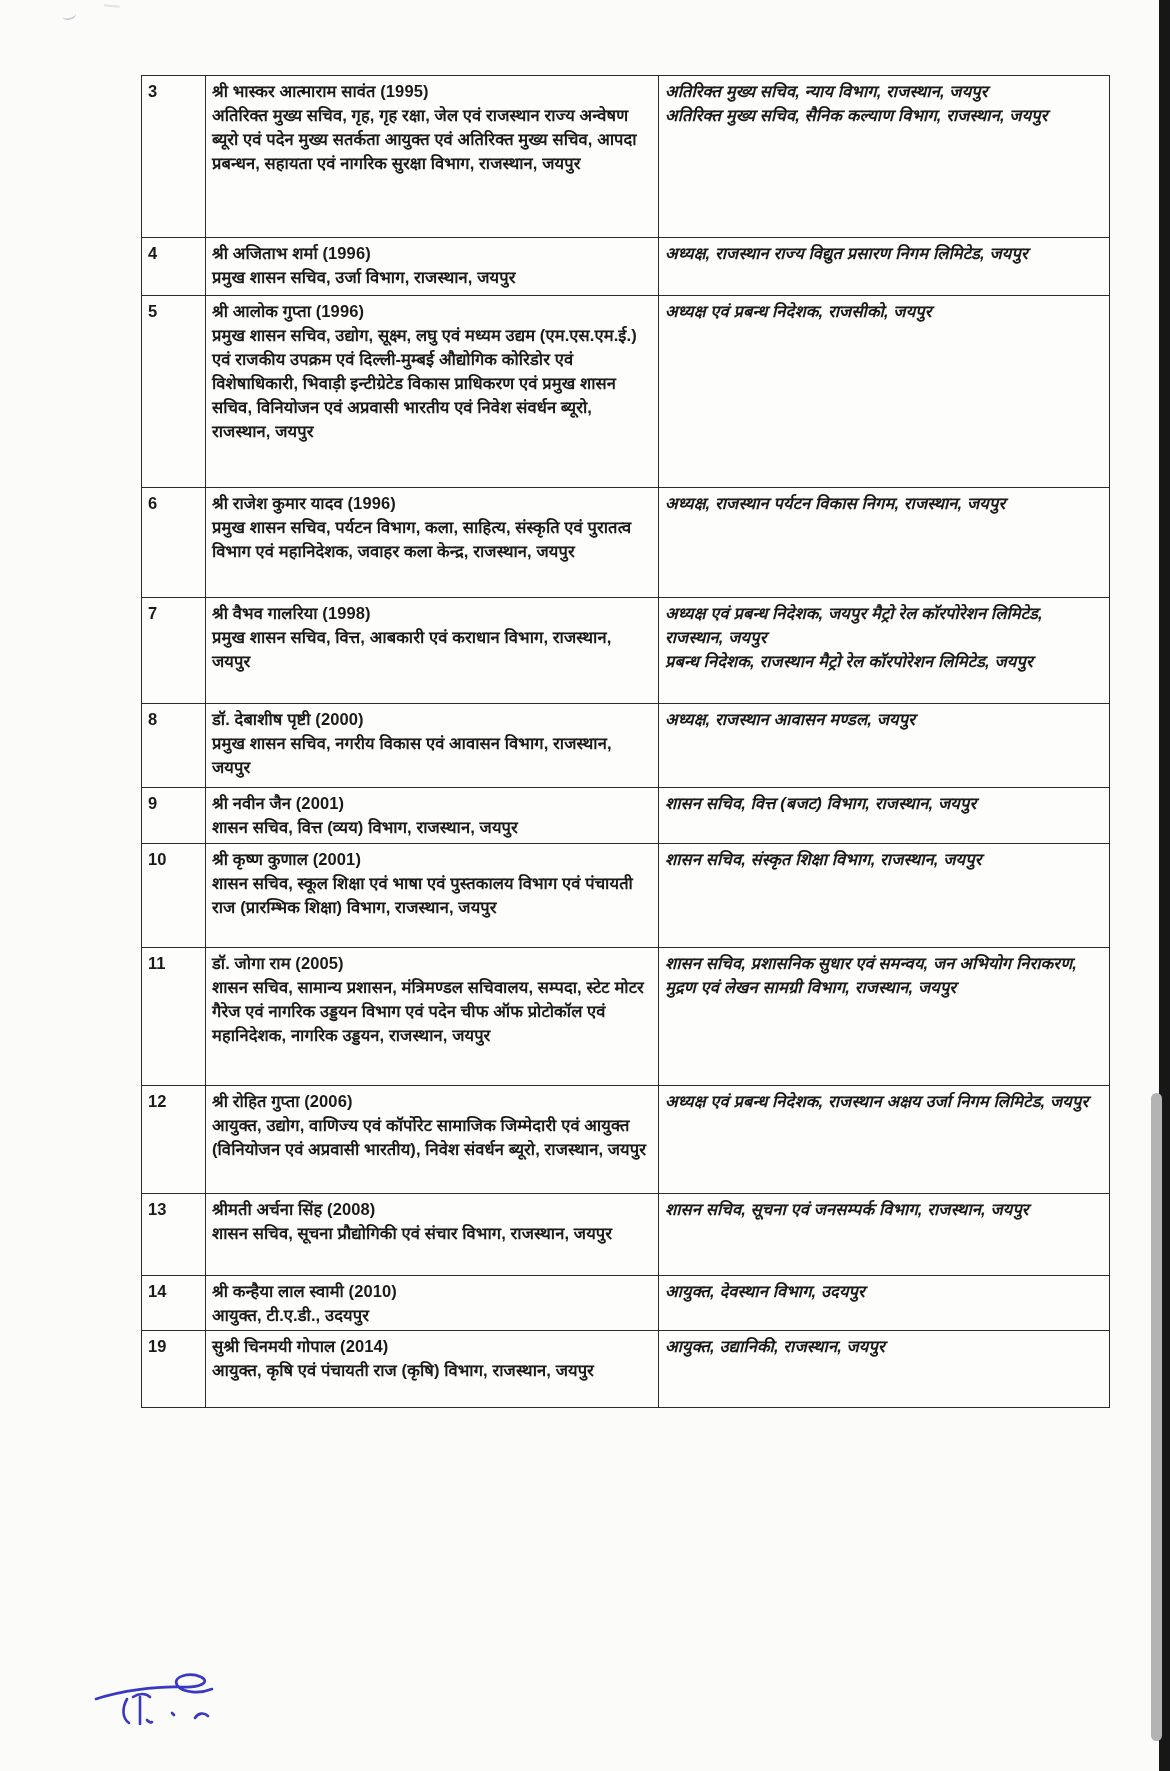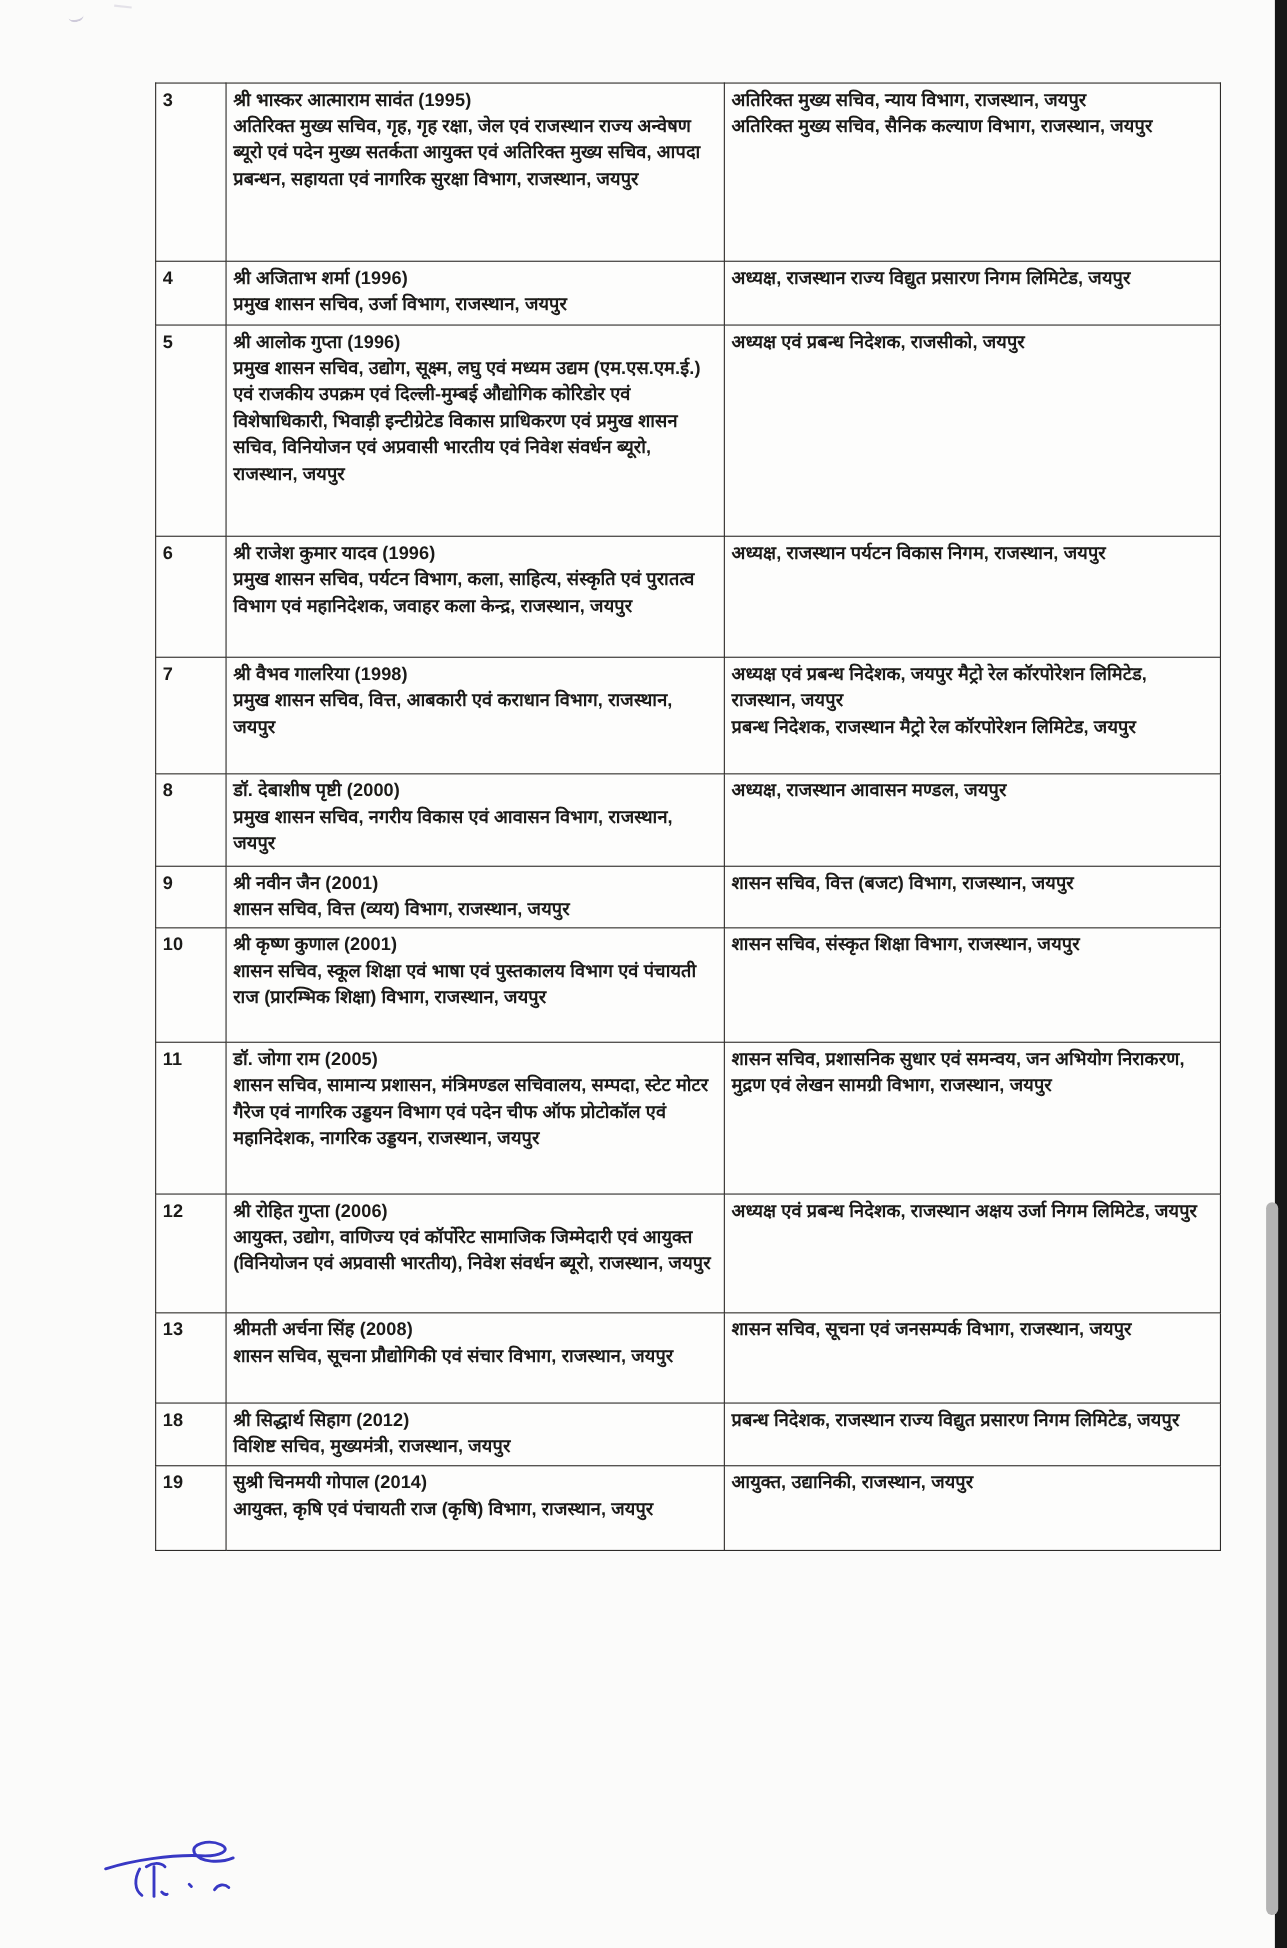--- a/index.html
+++ b/index.html
@@ -26,21 +26,21 @@
     overflow:hidden;
     letter-spacing:.1px;
     color:#1b1a18;
   }
   td.sn{
     width:50px;padding:4px 4px 4px 7px;
     font-size:16px;font-weight:500;color:#222;
     white-space:normal;
   }
   td.officer{width:439px;}
-  td.posting{width:437px;}
+  td.posting{width:437px;font-style:italic;}
   
   .edge-strip{position:absolute;top:0;right:0;width:11px;height:1771px;background:#171717;}
   .scroll-thumb{
     position:absolute;right:8px;top:1093px;width:11px;height:648px;
     background:#b3b3b3;border-radius:6px;
   }
   
   .pencil-a{position:absolute;left:62px;top:10px;width:14px;height:8px;
     border-bottom:2px solid #9a93b5;opacity:.45;transform:rotate(-12deg);border-radius:50%;}
   .pencil-b{position:absolute;left:104px;top:0px;width:16px;height:5px;
@@ -119,25 +119,25 @@
         <td class="officer">श्री रोहित गुप्ता (2006)
 आयुक्त, उद्योग, वाणिज्य एवं कॉर्पोरेट सामाजिक जिम्मेदारी एवं आयुक्त (विनियोजन एवं अप्रवासी भारतीय), निवेश संवर्धन ब्यूरो, राजस्थान, जयपुर</td>
         <td class="posting">अध्यक्ष एवं प्रबन्ध निदेशक, राजस्थान अक्षय उर्जा निगम लिमिटेड, जयपुर</td>
       </tr>
       <tr style="height:82px">
         <td class="sn">13</td>
         <td class="officer">श्रीमती अर्चना सिंह (2008)
 शासन सचिव, सूचना प्रौद्योगिकी एवं संचार विभाग, राजस्थान, जयपुर</td>
         <td class="posting">शासन सचिव, सूचना एवं जनसम्पर्क विभाग, राजस्थान, जयपुर</td>
       </tr>
-      <tr style="height:57px">
-        <td class="sn">18</td>
-        <td class="officer">श्री सिद्धार्थ सिहाग (2012)
-विशिष्ट सचिव, मुख्यमंत्री, राजस्थान, जयपुर</td>
-        <td class="posting">प्रबन्ध निदेशक, राजस्थान राज्य विद्युत प्रसारण निगम लिमिटेड, जयपुर</td>
+      <tr style="height:52px">
+        <td class="sn">14</td>
+        <td class="officer">श्री कन्हैया लाल स्वामी (2010)
+आयुक्त, टी.ए.डी., उदयपुर</td>
+        <td class="posting">आयुक्त, देवस्थान विभाग, उदयपुर</td>
       </tr>
       <tr style="height:77px">
         <td class="sn">19</td>
         <td class="officer">सुश्री चिनमयी गोपाल (2014)
 आयुक्त, कृषि एवं पंचायती राज (कृषि) विभाग, राजस्थान, जयपुर</td>
         <td class="posting">आयुक्त, उद्यानिकी, राजस्थान, जयपुर</td>
       </tr>
     </tbody>
   </table>
 

